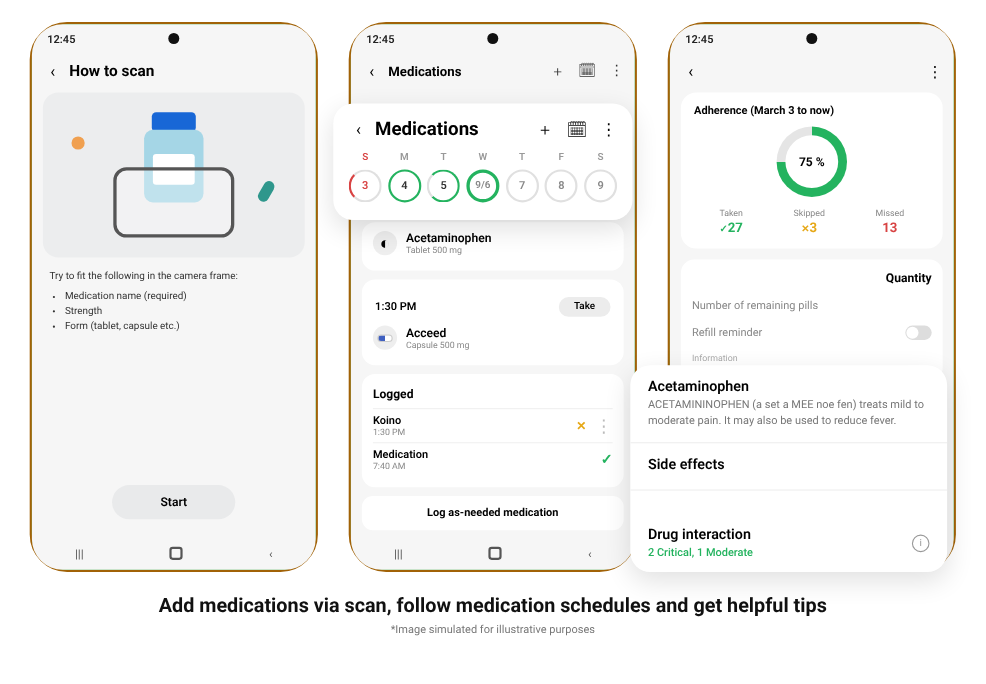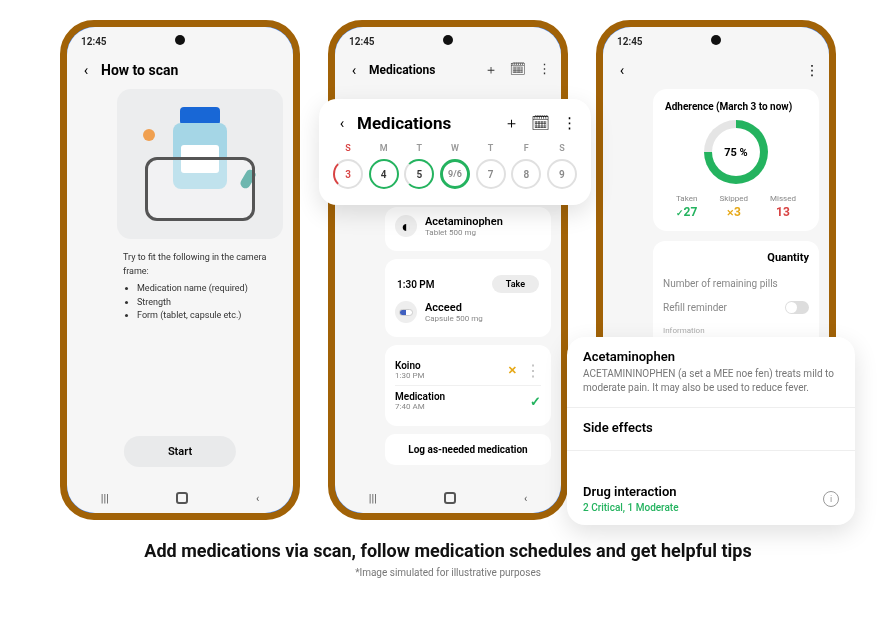--- a/index.html
+++ b/index.html
@@ -11,25 +11,25 @@
     position: relative;
     overflow: hidden;
   }
   .phones {
     display: flex;
     justify-content: center;
     gap: 28px;
     padding-top: 20px;
   }
   .phone {
-    width: 240px;
+    width: 262px;
     height: 500px;
-    border: 7px solid #a16207;
+    border: 2px solid #a16207;
     border-radius: 34px;
-    background: #3b82f6;
+    background: #22c55e;
     position: relative;
     overflow: visible;
   }
   .phone-inner {
     position: absolute;
     top: 0; left: 0; right: 0; bottom: 0;
     border-radius: 28px;
     overflow: hidden;
     background: #f6f6f6;
   }
@@ -55,21 +55,21 @@
   }
   .header {
     display: flex;
     align-items: center;
     padding: 6px 10px 10px;
     gap: 6px;
   }
   .back { width: 18px; text-align: center; font-size: 15px; cursor: pointer; }
   .title { font-size: 14px; font-weight: 700; flex: 1; }
   .header-icons { display: flex; gap: 12px; font-size: 13px; color: #333; }
-  .content { padding: 0 10px; margin-left: 40px; }
+  .content { padding: 0 10px; }
   .illus {
     width: 100%;
     height: 150px;
     background: #ecedee;
     border-radius: 14px;
     position: relative;
     overflow: hidden;
   }
   .bottle {
     position: absolute; top: 18px; left: 50%; transform: translateX(-50%);
@@ -302,20 +302,21 @@
             <div class="pill-icon">
                 <div class="capsule"></div>
               </div>
             <div class="med-info">
               <div class="med-name">Acceed</div>
               <div class="med-sub">Capsule 500 mg</div>
             </div>
           </div>
         </div>
         <div class="card">
+          <div class="section-title">Logged</div>
           <div class="log-row">
             <div>
               <div class="log-name">Koino</div>
               <div class="log-time">1:30 PM</div>
             </div>
             <div style="display:flex;gap:8px;align-items:center">
               <span class="xmark">✕</span>
               <span style="color:#bbb">⋮</span>
             </div>
           </div>

